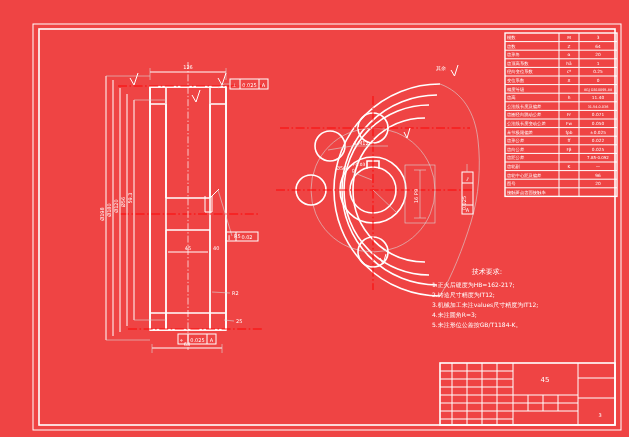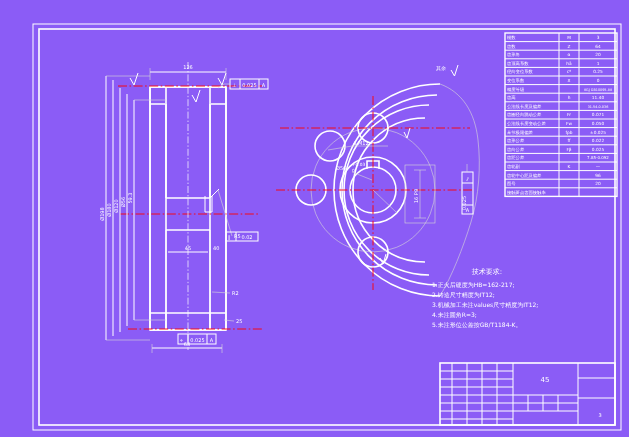--- a/index.html
+++ b/index.html
@@ -10,21 +10,21 @@
   body {
     width: 629px;
     height: 437px;
     overflow: hidden;
     font-family: "DejaVu Sans", "Liberation Sans", sans-serif;
   }
   #sheet {
     position: relative;
     width: 629px;
     height: 437px;
-    background: #8b5cf6;
+    background: #ef4444;
   }
   svg { display: block; }
   .wht { stroke: #ffffff; fill: none; stroke-width: 1; }
   .wht2 { stroke: #ffffff; fill: none; stroke-width: 1.6; }
   .thin { stroke: #d8d8d8; fill: none; stroke-width: 0.6; }
   .ctr  { stroke: #ff0000; fill: none; stroke-width: 0.9;
           stroke-dasharray: 9 2.5 1.6 2.5; }
   .ctrw { stroke: #ffffff; fill: none; stroke-width: 0.7;
           stroke-dasharray: 7 2 1.4 2; }
   .txt  { fill: #ffffff; font-size: 5px; font-family: "DejaVu Sans","Liberation Sans",sans-serif; }

